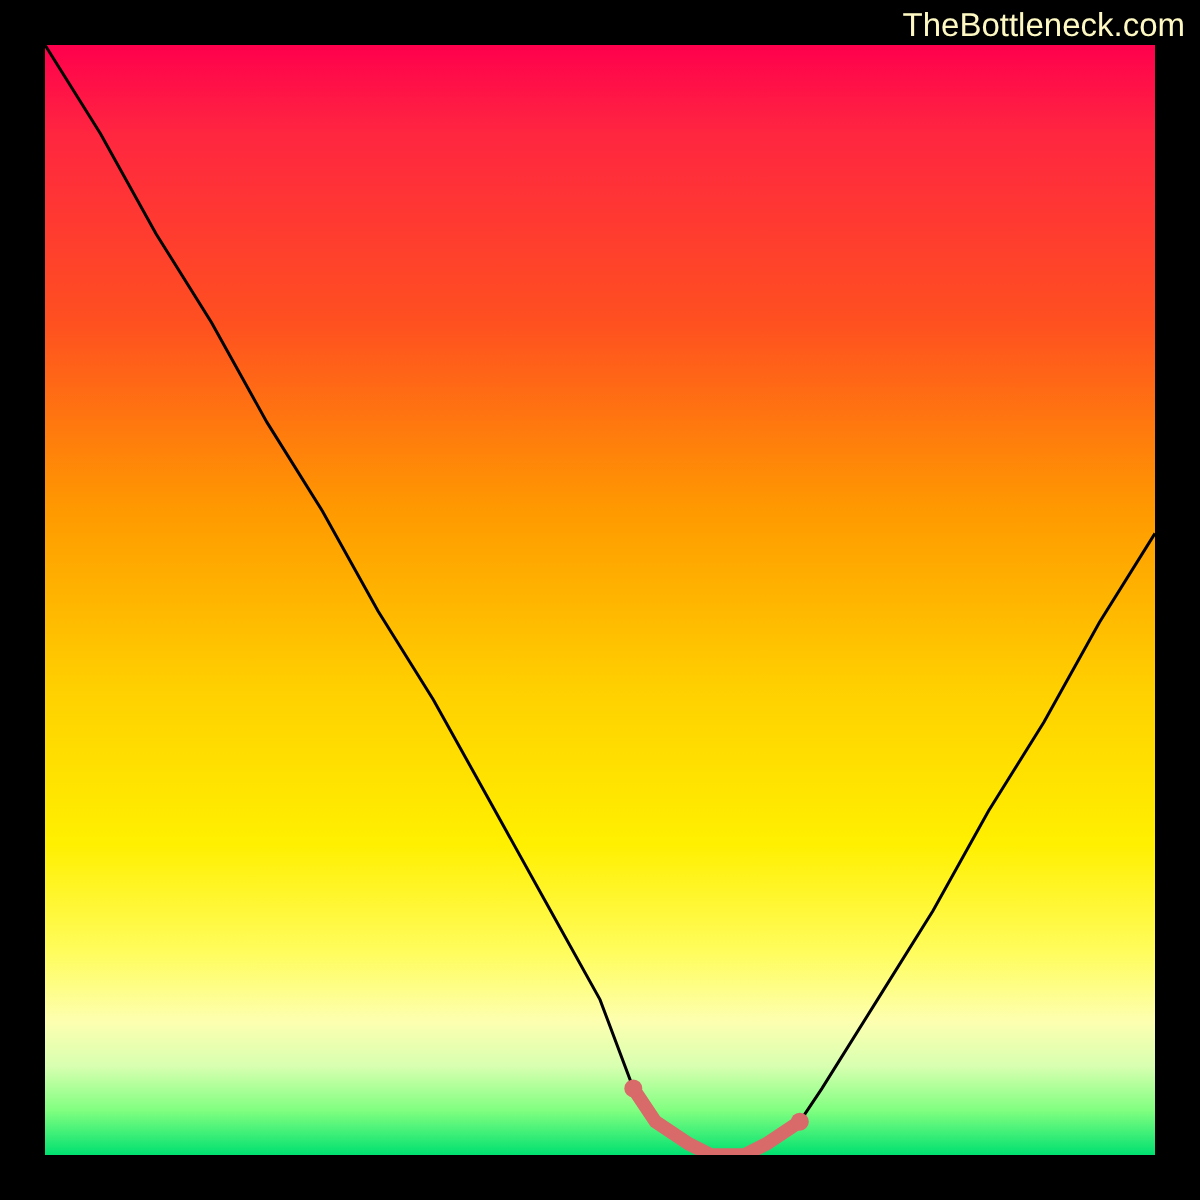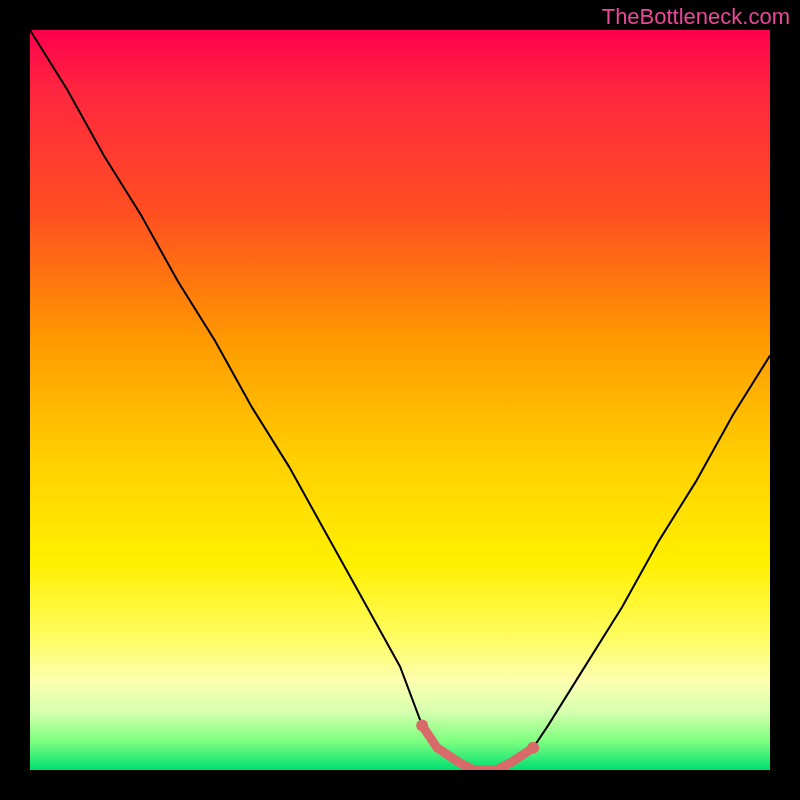--- a/index.html
+++ b/index.html
@@ -8,21 +8,21 @@
     width: 800px;
     height: 800px;
     background: #000;
     position: relative;
     font-family: Arial, sans-serif;
   }
   .watermark {
     position: absolute;
     top: 4px;
     right: 10px;
-    color: #ec4899;
+    color: #fef9c3;
     font-size: 22px;
     font-weight: 500;
     z-index: 10;
   }
   .plot-area {
     position: absolute;
     left: 30px;
     top: 30px;
     width: 740px;
     height: 740px;

